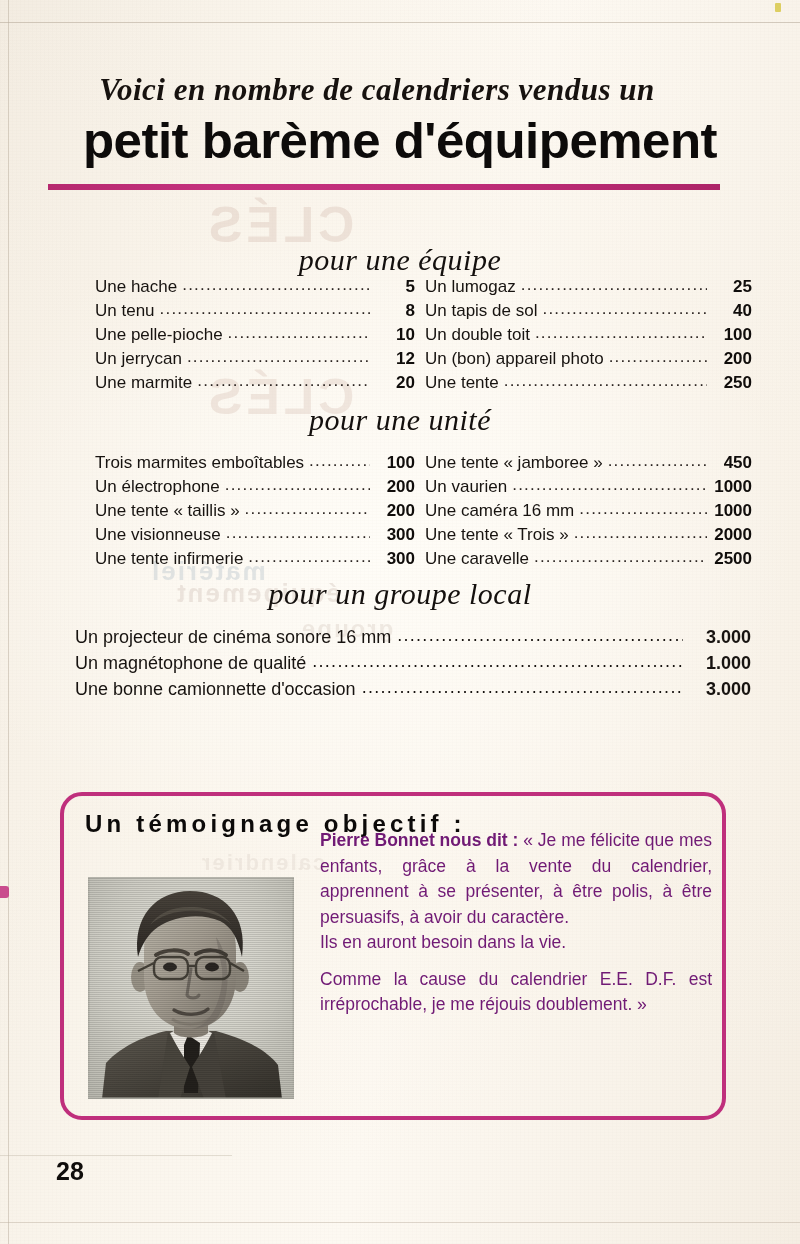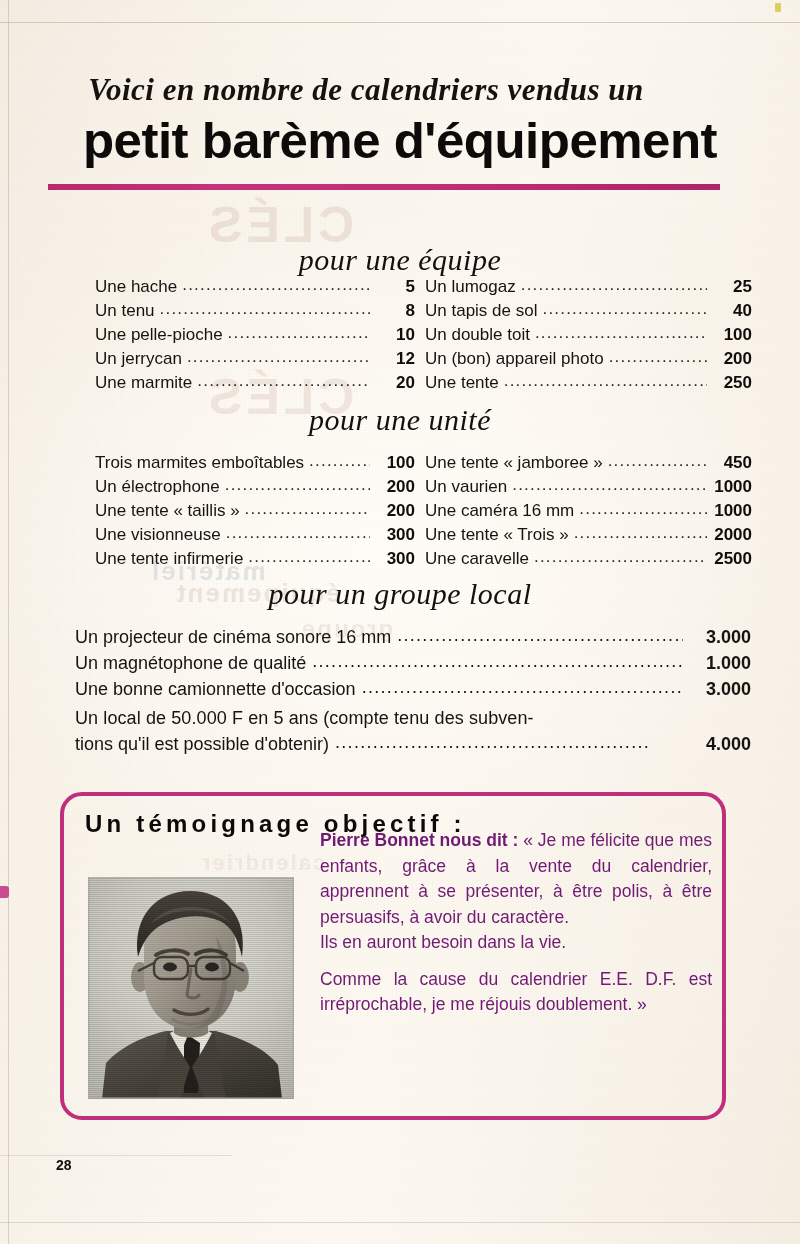--- a/index.html
+++ b/index.html
@@ -47,21 +47,21 @@
   .ghost.g2{left:205px;top:368px;font-size:50px;color:#d3b9ad;opacity:.30;}
   .ghost.g3{left:150px;top:556px;font-size:26px;color:#bfc9cf;opacity:.45;letter-spacing:2px;}
   .ghost.g4{left:175px;top:578px;font-size:26px;color:#c6b4aa;opacity:.30;letter-spacing:2px;}
   .ghost.g5{left:300px;top:615px;font-size:24px;color:#cbbcb1;opacity:.28;letter-spacing:2px;}
   .ghost.g6{left:200px;top:850px;font-size:22px;color:#cfc2b8;opacity:.25;letter-spacing:2px;}
 
   .content{position:absolute;inset:0;}
 
   
   .kicker{
-    position:absolute;left:4px;top:72px;width:724px;text-align:center;
+    position:absolute;left:15px;top:72px;width:724px;text-align:center;
     font-family:"Liberation Serif", serif;font-style:italic;font-weight:bold;
     font-size:31px;color:#17120f;letter-spacing:.5px;
   }
   .headline{
     position:absolute;left:0;top:112px;width:800px;text-align:center;
     font-family:"Liberation Sans", sans-serif;font-weight:bold;
     font-size:50px;color:#0d0b0a;letter-spacing:-0.5px;
     transform:scaleX(1.02);
   }
   .rule-magenta{
@@ -145,21 +145,21 @@
     position:absolute;left:320px;top:828px;width:392px;
     font-size:17.5px;line-height:25.5px;color:#701a75;
     text-align:justify;
   }
   .quote .lead{font-weight:bold;}
   .quote p{margin:0;}
   .quote p.sep{margin-top:11px;}
 
   .page-num{
     position:absolute;left:56px;top:1157px;
-    font-weight:bold;font-size:14px;color:#100d0b;
+    font-weight:bold;font-size:25px;color:#100d0b;
   }
 </style>
 </head>
 <body>
 
 <div class="page">
   <div class="paper-tone"></div>
   <div class="paper-grain"></div>
 
   <div class="edge-top"></div>
@@ -310,28 +310,20 @@
             <span>Un magnétophone de qualité</span>
             <span class="dots">............................................................</span>
             <span class="num">1.000</span>
           </div>
           <div class="wrow">
             <span>Une bonne camionnette d'occasion</span>
             <span class="dots">............................................................</span>
             <span class="num">3.000</span>
           </div>
         </div>
-      <div class="wrow-2line">
-        <span class="l1">Un local de 50.000 F en 5 ans (compte tenu des subven-</span>
-        <span class="l2">
-          <span>tions qu'il est possible d'obtenir)</span>
-          <span class="dots">..................................................</span>
-          <span class="num">4.000</span>
-        </span>
-      </div>
     </div>
 
     <div class="box"></div>
     <div class="box-title">Un témoignage objectif :</div>
 
     <div class="photo">
       <svg width="206" height="222" viewBox="0 0 206 222">
         <defs>
           <radialGradient id="bgg" cx="50%" cy="40%" r="75%">
             <stop offset="0%" stop-color="#e3e2da"></stop>

